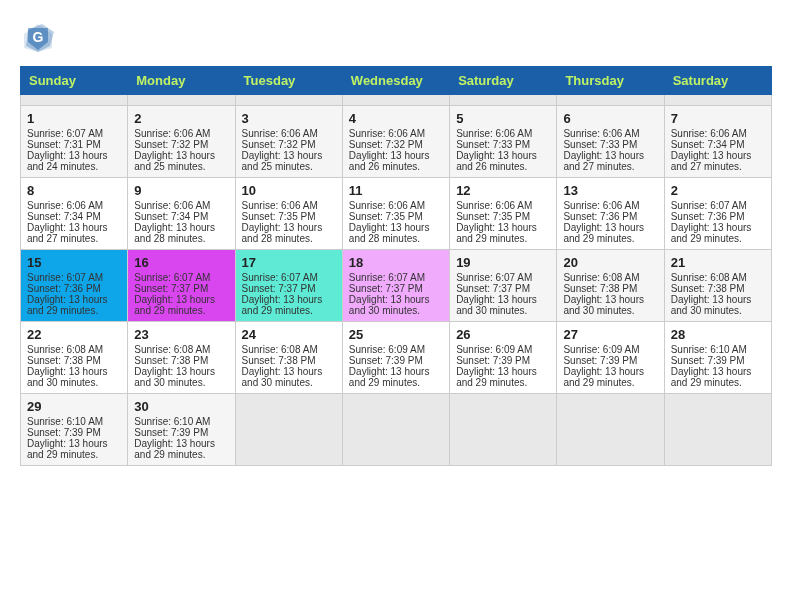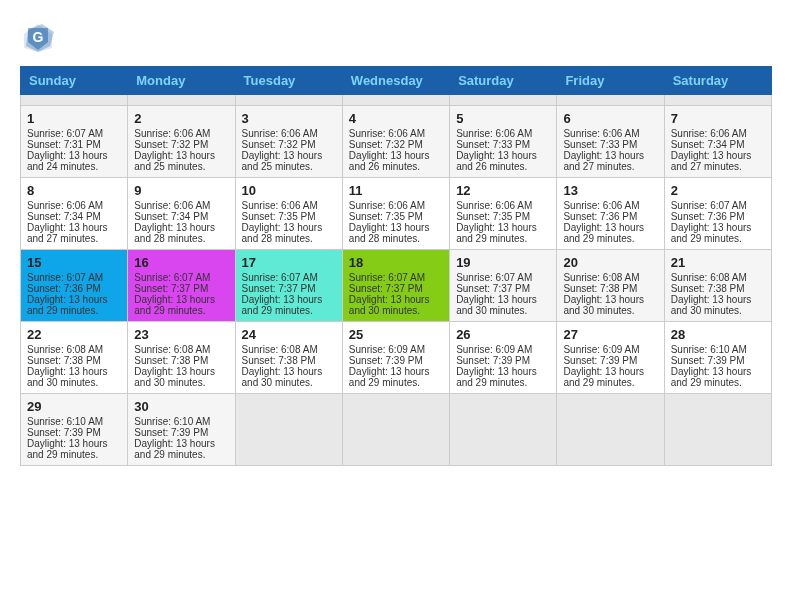--- a/index.html
+++ b/index.html
@@ -52,21 +52,21 @@
       font-size: 15px;
       color: #555;
     }
     .calendar {
       width: 100%;
       border-collapse: collapse;
       border: 1px solid #ccc;
     }
     .calendar th {
       background-color: #1a5fa8;
-      color: #7dd3fc;
+      color: #bef264;
       text-align: left;
       padding: 6px 8px;
       font-size: 13px;
       border: 1px solid #1a5fa8;
     }
     .calendar td {
       vertical-align: top;
       padding: 5px 6px;
       border: 1px solid #ccc;
       width: 107px;
@@ -112,21 +112,21 @@
 </div>
 
 <table class="calendar">
   <thead>
     <tr>
     <th>Sunday</th>
         <th>Monday</th>
         <th>Tuesday</th>
         <th>Wednesday</th>
         <th>Saturday</th>
-        <th>Friday</th>
+        <th>Thursday</th>
         <th>Saturday</th>
       </tr>
   </thead>
   <tbody id="calendar-body">
   <tr>
         <td class="empty-cell" style="background: rgb(224, 224, 224);"></td>
         <td class="empty-cell" style="background: rgb(224, 224, 224);"></td>
         <td class="empty-cell" style="background: rgb(224, 224, 224);"></td>
         <td class="empty-cell" style="background: rgb(224, 224, 224);"></td>
         <td class="empty-cell" style="background: rgb(224, 224, 224);"></td>
@@ -233,21 +233,21 @@
           <div>Sunrise: 6:07 AM</div>
           <div>Sunset: 7:37 PM</div>
           <div>Daylight: 13 hours and 29 minutes.</div>
         </td>
         <td style="background: #5eead4;">
           <span class="day-num">17</span>
           <div>Sunrise: 6:07 AM</div>
           <div>Sunset: 7:37 PM</div>
           <div>Daylight: 13 hours and 29 minutes.</div>
         </td>
-        <td style="background: #84cc16;">
+        <td style="background: #f0abfc;">
           <span class="day-num">18</span>
           <div>Sunrise: 6:07 AM</div>
           <div>Sunset: 7:37 PM</div>
           <div>Daylight: 13 hours and 30 minutes.</div>
         </td>
         <td style="background: rgb(245, 245, 245);">
           <span class="day-num">19</span>
           <div>Sunrise: 6:07 AM</div>
           <div>Sunset: 7:37 PM</div>
           <div>Daylight: 13 hours and 30 minutes.</div>

